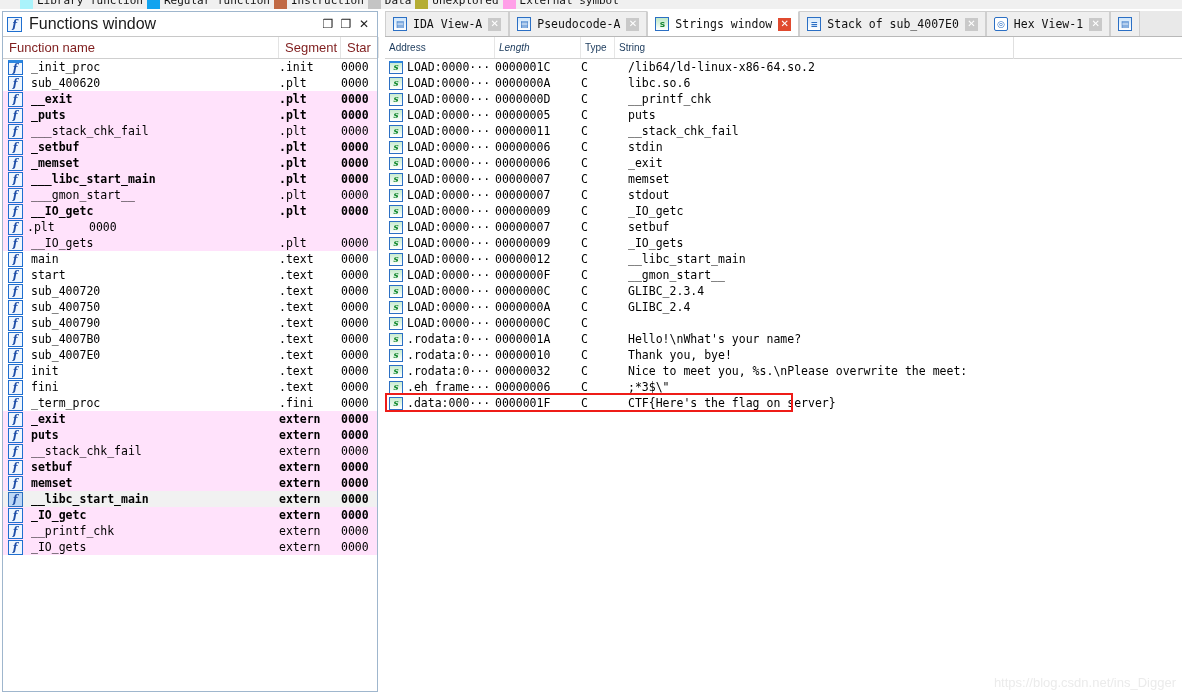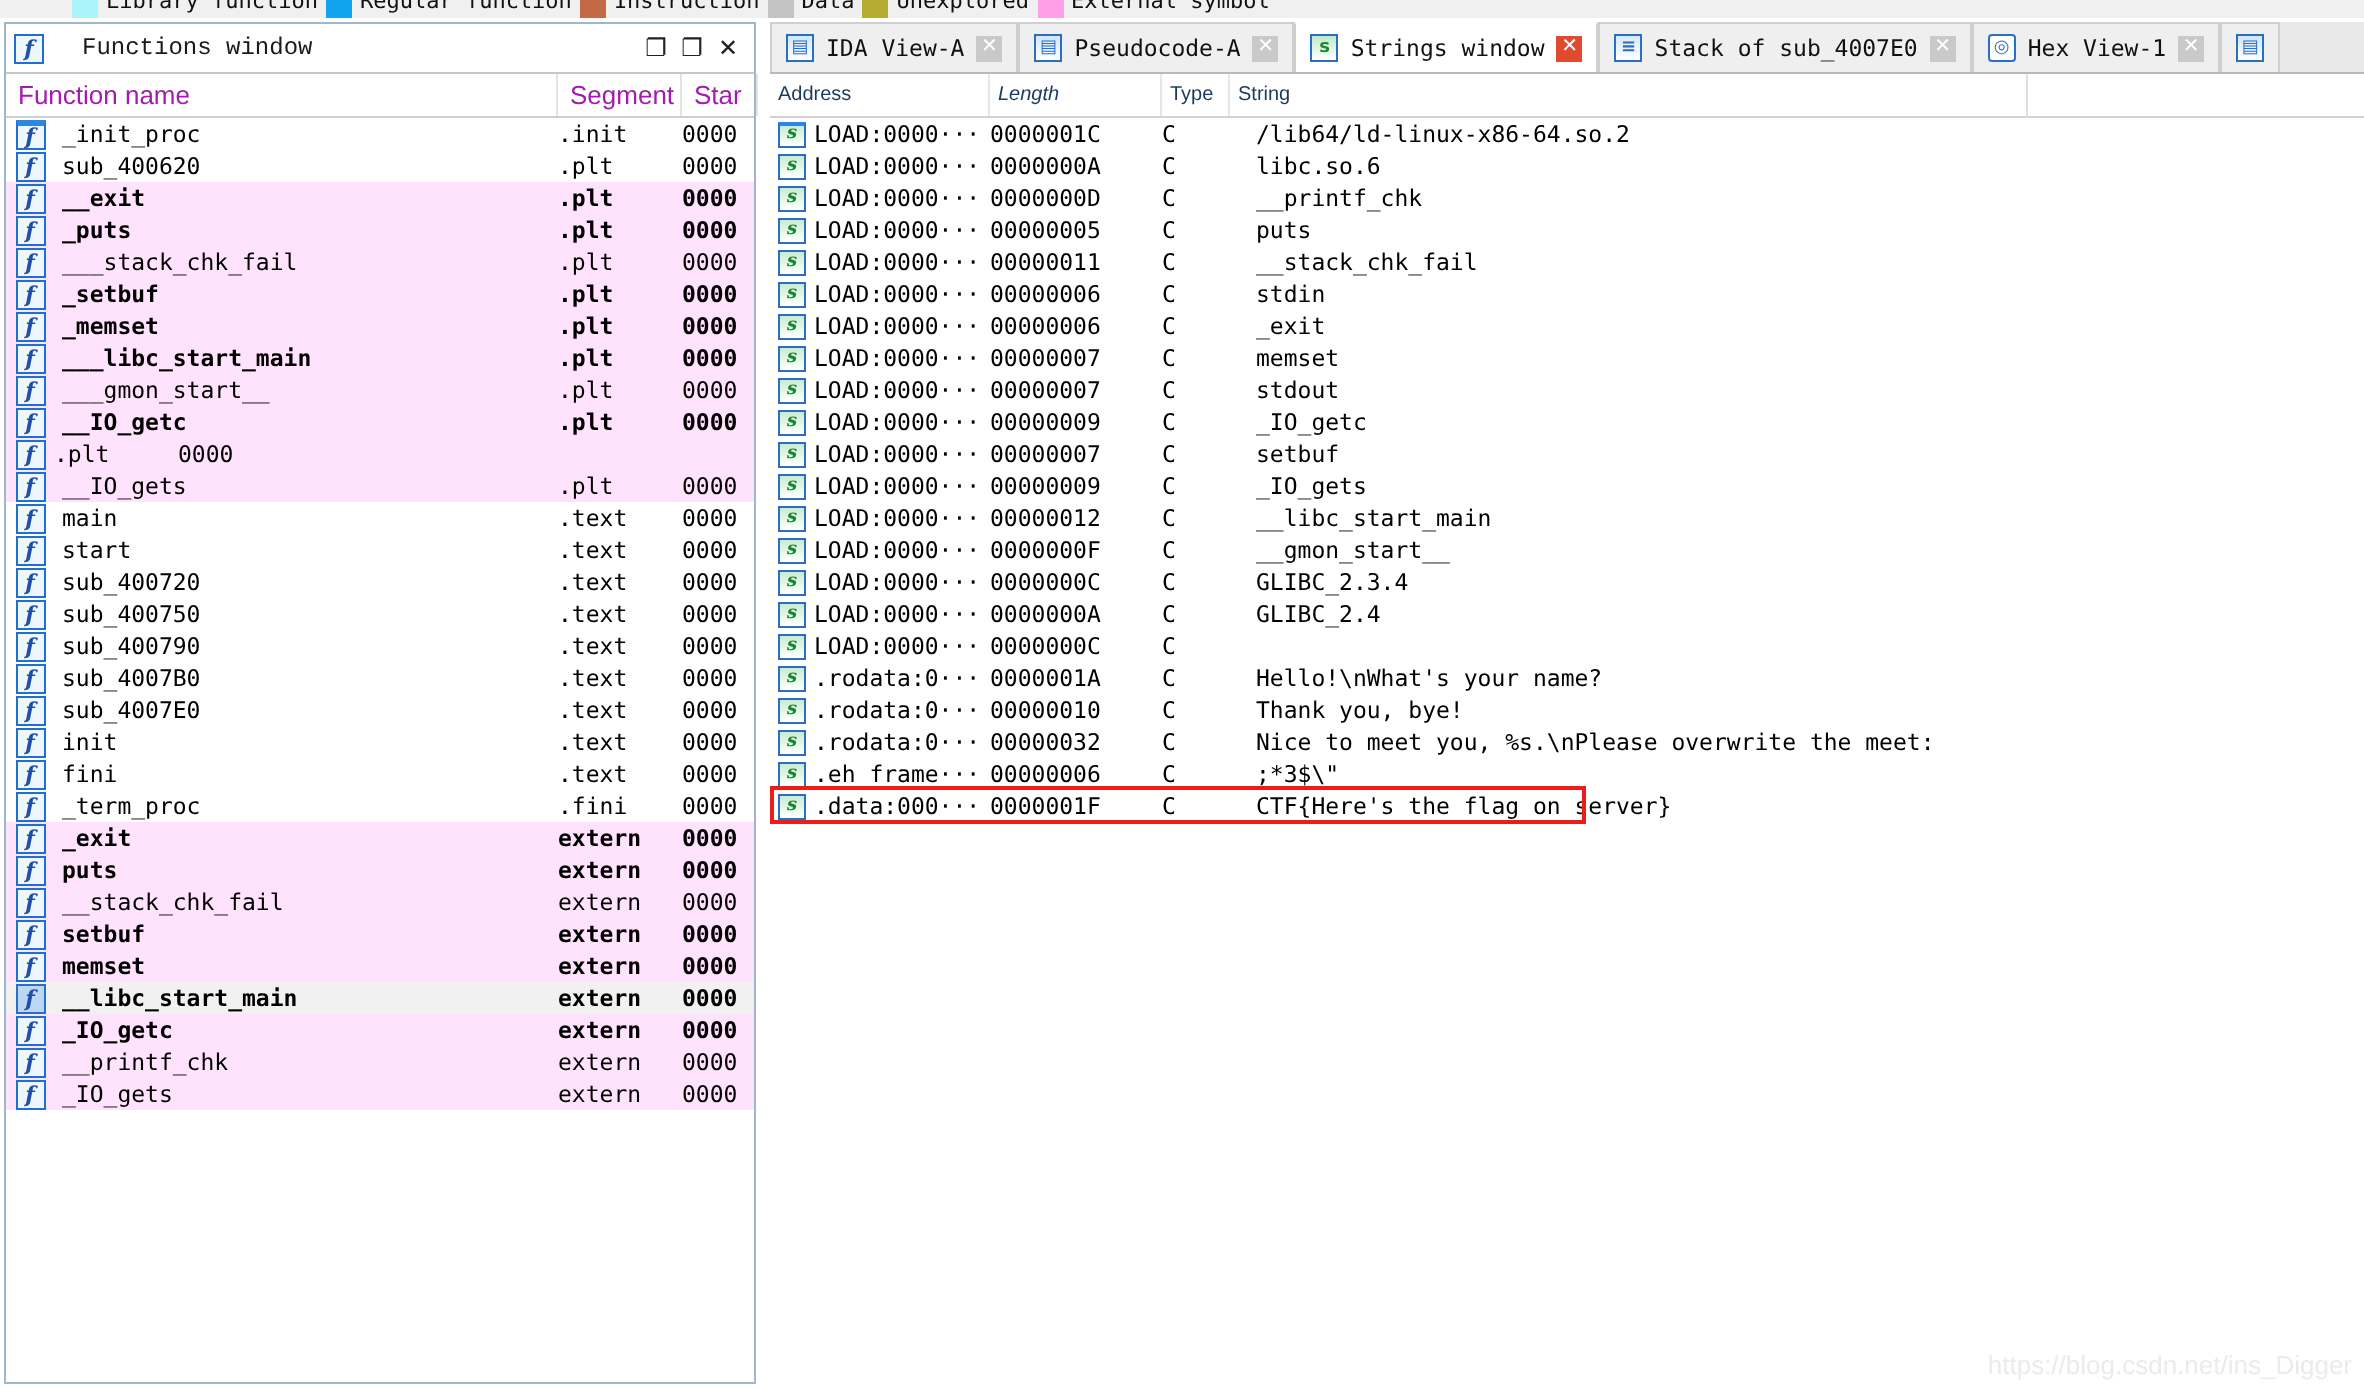--- a/index.html
+++ b/index.html
@@ -9,62 +9,62 @@
     overflow: hidden;
     font-family: "Liberation Sans", sans-serif;
   }
   #root { position: relative; width: 1182px; height: 694px; background:#fff; }
 
   
   .legend-strip {
     position: absolute; left: 0; top: 0; width: 1182px; height: 9px;
     background: #f0f0f0; overflow: hidden;
     display: flex; align-items: center; gap: 4px;
-    padding-left: 36px; box-sizing: border-box;
+    padding-left: 20px; box-sizing: border-box;
   }
   .legend-item { display:flex; align-items:center; gap:4px; }
   .legend-sw { width: 13px; height: 9px; display:inline-block; }
   .legend-tx {
     font-family: "DejaVu Sans Mono", monospace;
     font-size: 11px; color: #111; white-space: nowrap;
     line-height: 9px; position: relative; top: -4px;
   }
 
   
   .panel { position: absolute; background: #fff; }
 
   
   #funcwin { left: 2px; top: 11px; width: 376px; height: 681px;
              border: 1px solid #9fb6cd; box-sizing: border-box; background:#fff; }
   .fw-title {
     height: 25px; background: #ffffff; border-bottom: 1px solid #c8c8c8;
     display: flex; align-items: center; padding: 0 4px; box-sizing: border-box;
   }
   .fw-title-text {
-    font-family: Liberation Mono, monospace; font-size: 12px; color: #1a1a1a;
-    margin-left: 19px; flex: 1; white-space: nowrap;
+    font-family: Liberation Sans, sans-serif; font-size: 16px; color: #1a1a1a;
+    margin-left: 7px; flex: 1; white-space: nowrap;
   }
   .ficon {
     width: 15px; height: 15px; border: 1px solid #1f6fd0; background: #eef6fe;
     display: inline-flex; align-items: center; justify-content: center;
     font-family: "DejaVu Serif", serif; font-style: italic; font-weight: bold;
     font-size: 11px; color: #1f4fa8; box-sizing: border-box; flex: 0 0 auto;
   }
   .ficon.sel { background:#bcd7f5; border-color:#2a6fc0; }
   .ficon-top { border-top: 3px solid #2b87e0; }
   .win-btn {
     width: 18px; height: 18px; display:inline-flex; align-items:center;
     justify-content:center; color:#222; font-size: 12px;
     font-family:"DejaVu Sans", sans-serif; cursor: default;
   }
 
   .col-head {
     height: 22px; background:#fff; border-bottom: 1px solid #cfcfcf;
     display:flex; align-items:center; box-sizing:border-box;
-    font-size: 13px; color:#a21caf;
+    font-size: 13px; color:#7f1d1d;
   }
   .col-head .ch { padding-left: 6px; box-sizing:border-box; overflow:hidden;
                   white-space:nowrap; border-right: 1px solid #e3e3e3; height:100%;
                   display:flex; align-items:center; }
 
   .rows { position: relative; overflow: hidden; }
   .frow {
     height: 16px; display: flex; align-items: center; box-sizing: border-box;
     font-family: "DejaVu Sans Mono", monospace; font-size: 11.5px; color: #000;
     white-space: nowrap;

